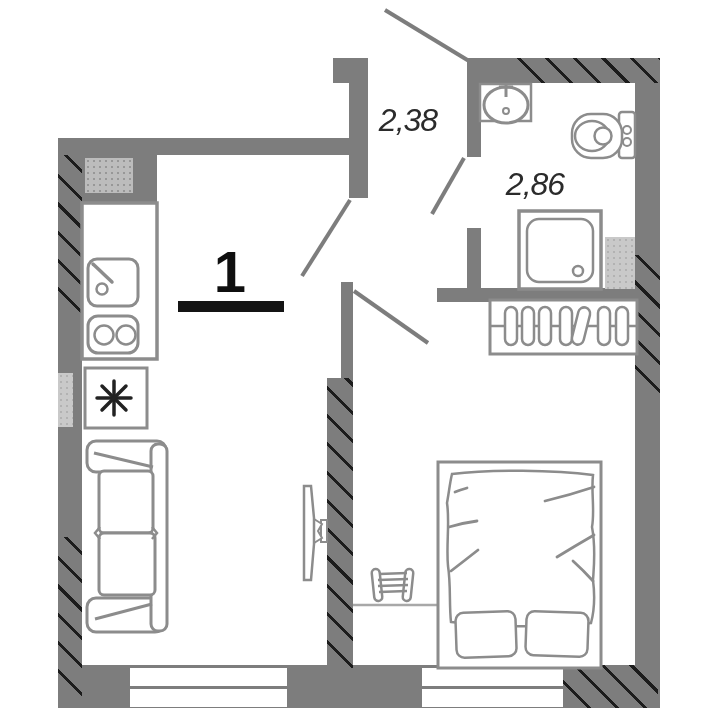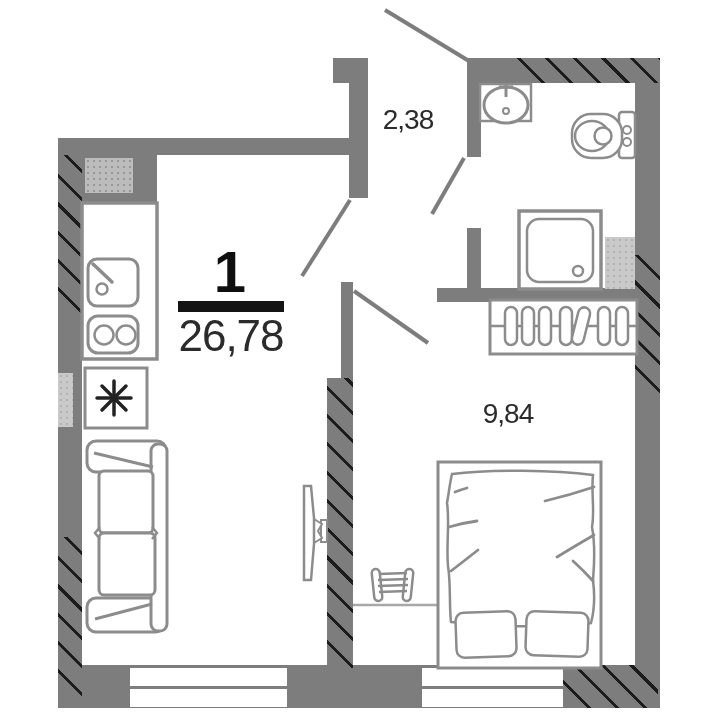--- a/index.html
+++ b/index.html
@@ -6,22 +6,22 @@
   #plan{position:relative;width:720px;height:720px;background:#ffffff;overflow:hidden;
         font-family:"Liberation Sans", sans-serif;}
   .wall{position:absolute;background:#7d7d7d;}
   .hatch{position:absolute;background:repeating-linear-gradient(45deg,rgba(0,0,0,0) 0 17px,#1c1c1c 17px 20px);}
   .stipple{position:absolute;background-color:#bcbcbc;
         background-image:radial-gradient(#979797 1px,rgba(0,0,0,0) 1.2px);
         background-size:6px 6px;}
   .stipple.dark{background-color:#a6a6a6;background-image:radial-gradient(#8a8a8a 1px,rgba(0,0,0,0) 1.2px);}
   .stipple.light{background-color:#c9c9c9;background-image:radial-gradient(#b2b2b2 1px,rgba(0,0,0,0) 1.2px);}
   .winslat{position:absolute;background:#ffffff;}
-  .roomlabel{position:absolute;transform:translate(-50%,-50%);font-size:28px;
-        color:#2b2b2b;letter-spacing:-1px;white-space:nowrap;}
+  .roomlabel{position:absolute;transform:translate(-50%,-50%);font-size:32px;
+        color:#2b2b2b;letter-spacing:-1px;white-space:nowrap;font-style:italic;}
   .totallabel{position:absolute;transform:translate(-50%,-50%);font-size:44px;
         color:#2b2b2b;letter-spacing:-1px;white-space:nowrap;}
   .aptnum{position:absolute;transform:translate(-50%,-50%);font-size:58px;font-weight:700;
         color:#0f0f0f;white-space:nowrap;}
   .divbar{position:absolute;background:#141414;}
   svg{position:absolute;left:0;top:0;}
   .fx{stroke:#8c8c8c;fill:#ffffff;}
   .fxl{stroke:#8c8c8c;fill:none;}
   .door{stroke:#7d7d7d;stroke-width:4;fill:none;}
 </style>
@@ -174,17 +174,16 @@
 
     <g>
       <rect class="fx" x="519" y="211" width="82" height="78" stroke-width="3.5"></rect>
       <rect class="fxl" x="527" y="219" width="66" height="63" rx="12" stroke-width="2.5"></rect>
       <circle class="fxl" cx="578" cy="271" r="5" stroke-width="2.5"></circle>
     </g>
   </svg>
 
   <div class="aptnum" style="left:230px;top:271px;">1</div>
   <div class="divbar" style="left:178px;top:301px;width:106px;height:11px;"></div>
-  <div class="totallabel" style="left:231px;top:336px;">26,78</div>
 
   <div class="roomlabel" style="left:408px;top:120px;">2,38</div>
-  <div class="roomlabel" style="left:508px;top:414px;">9,84</div>
+  <div class="roomlabel" style="left:535px;top:184px;">2,86</div>
 </div>
 
 </body></html>

